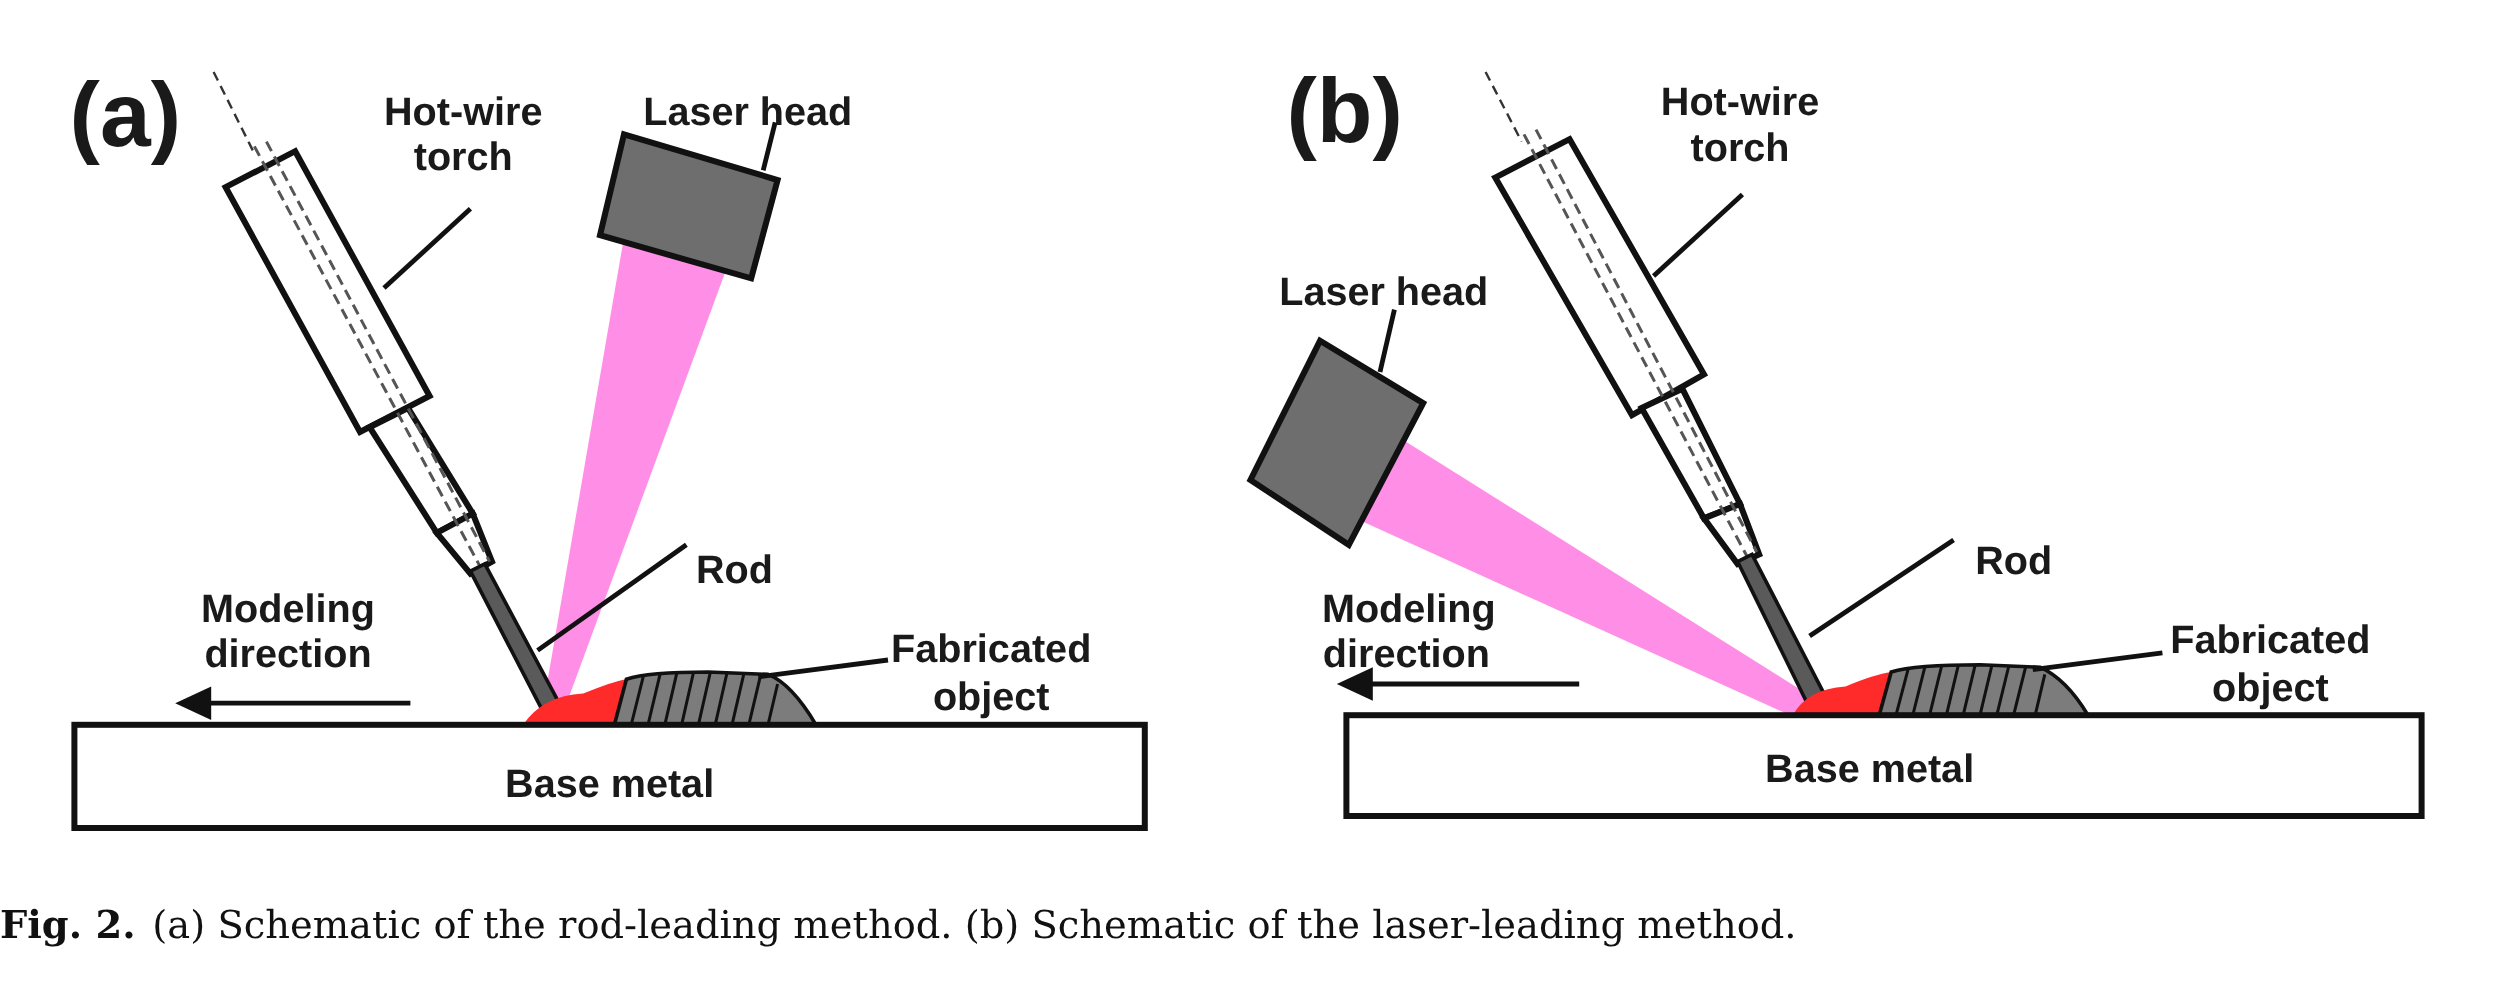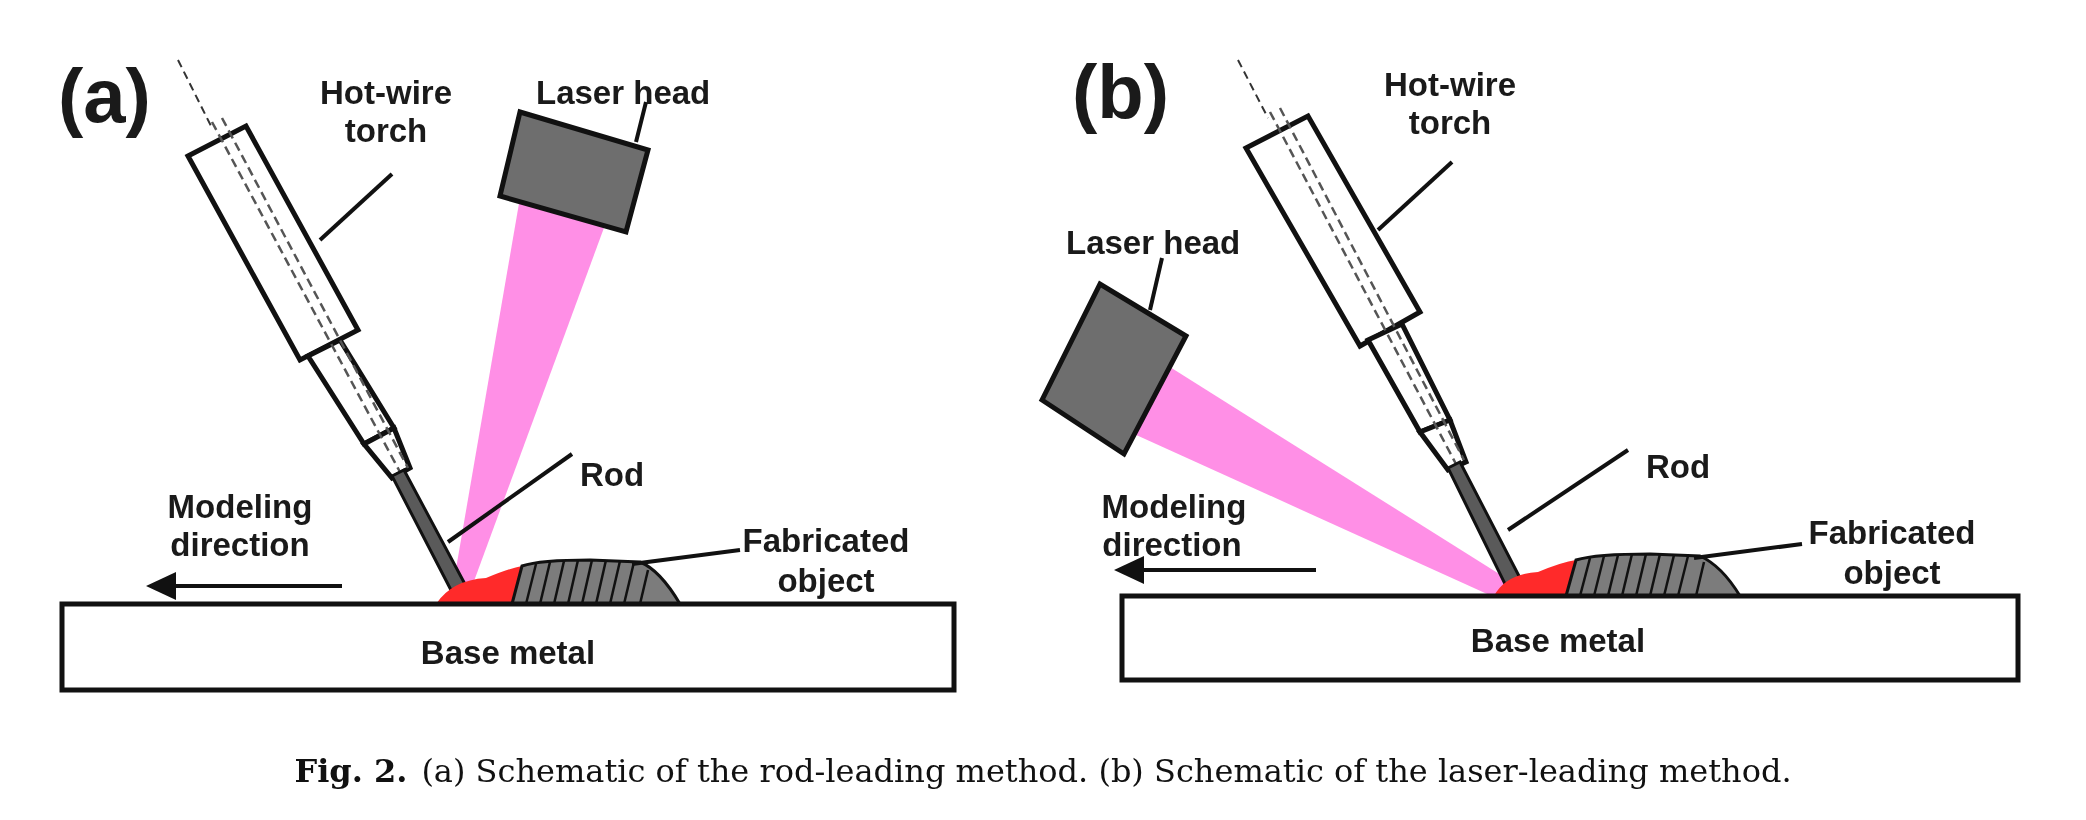--- a/index.html
+++ b/index.html
@@ -1,21 +1,21 @@
 <!DOCTYPE html>
 <html><head>
 <meta charset="utf-8">
 <style>
   html, body { margin: 0; padding: 0; background: #ffffff; }
   body { width: 2086px; height: 820px; position: relative; overflow: hidden; }
   #figure { position: absolute; left: 0; top: 0; width: 2086px; height: 720px; }
   .lbl { font-family: "Liberation Sans", sans-serif; font-weight: bold; fill: #1a1a1a; }
   .panel { font-family: "Liberation Sans", sans-serif; font-weight: bold; fill: #1a1a1a; }
   .caption {
-    position: absolute; left: 0; top: 752px; width: 2086px; text-align: center;
+    position: absolute; left: 0; top: 752px; width: 2086px; 
     font-family: "DejaVu Serif", serif; font-size: 32px; color: #111;
   }
   .caption .fig { font-weight: bold; margin-right: 14px; }
 </style>
 </head>
 <body>
 
 <svg id="figure" viewBox="0 0 2086 720" xmlns="http://www.w3.org/2000/svg">
 
   <g>

